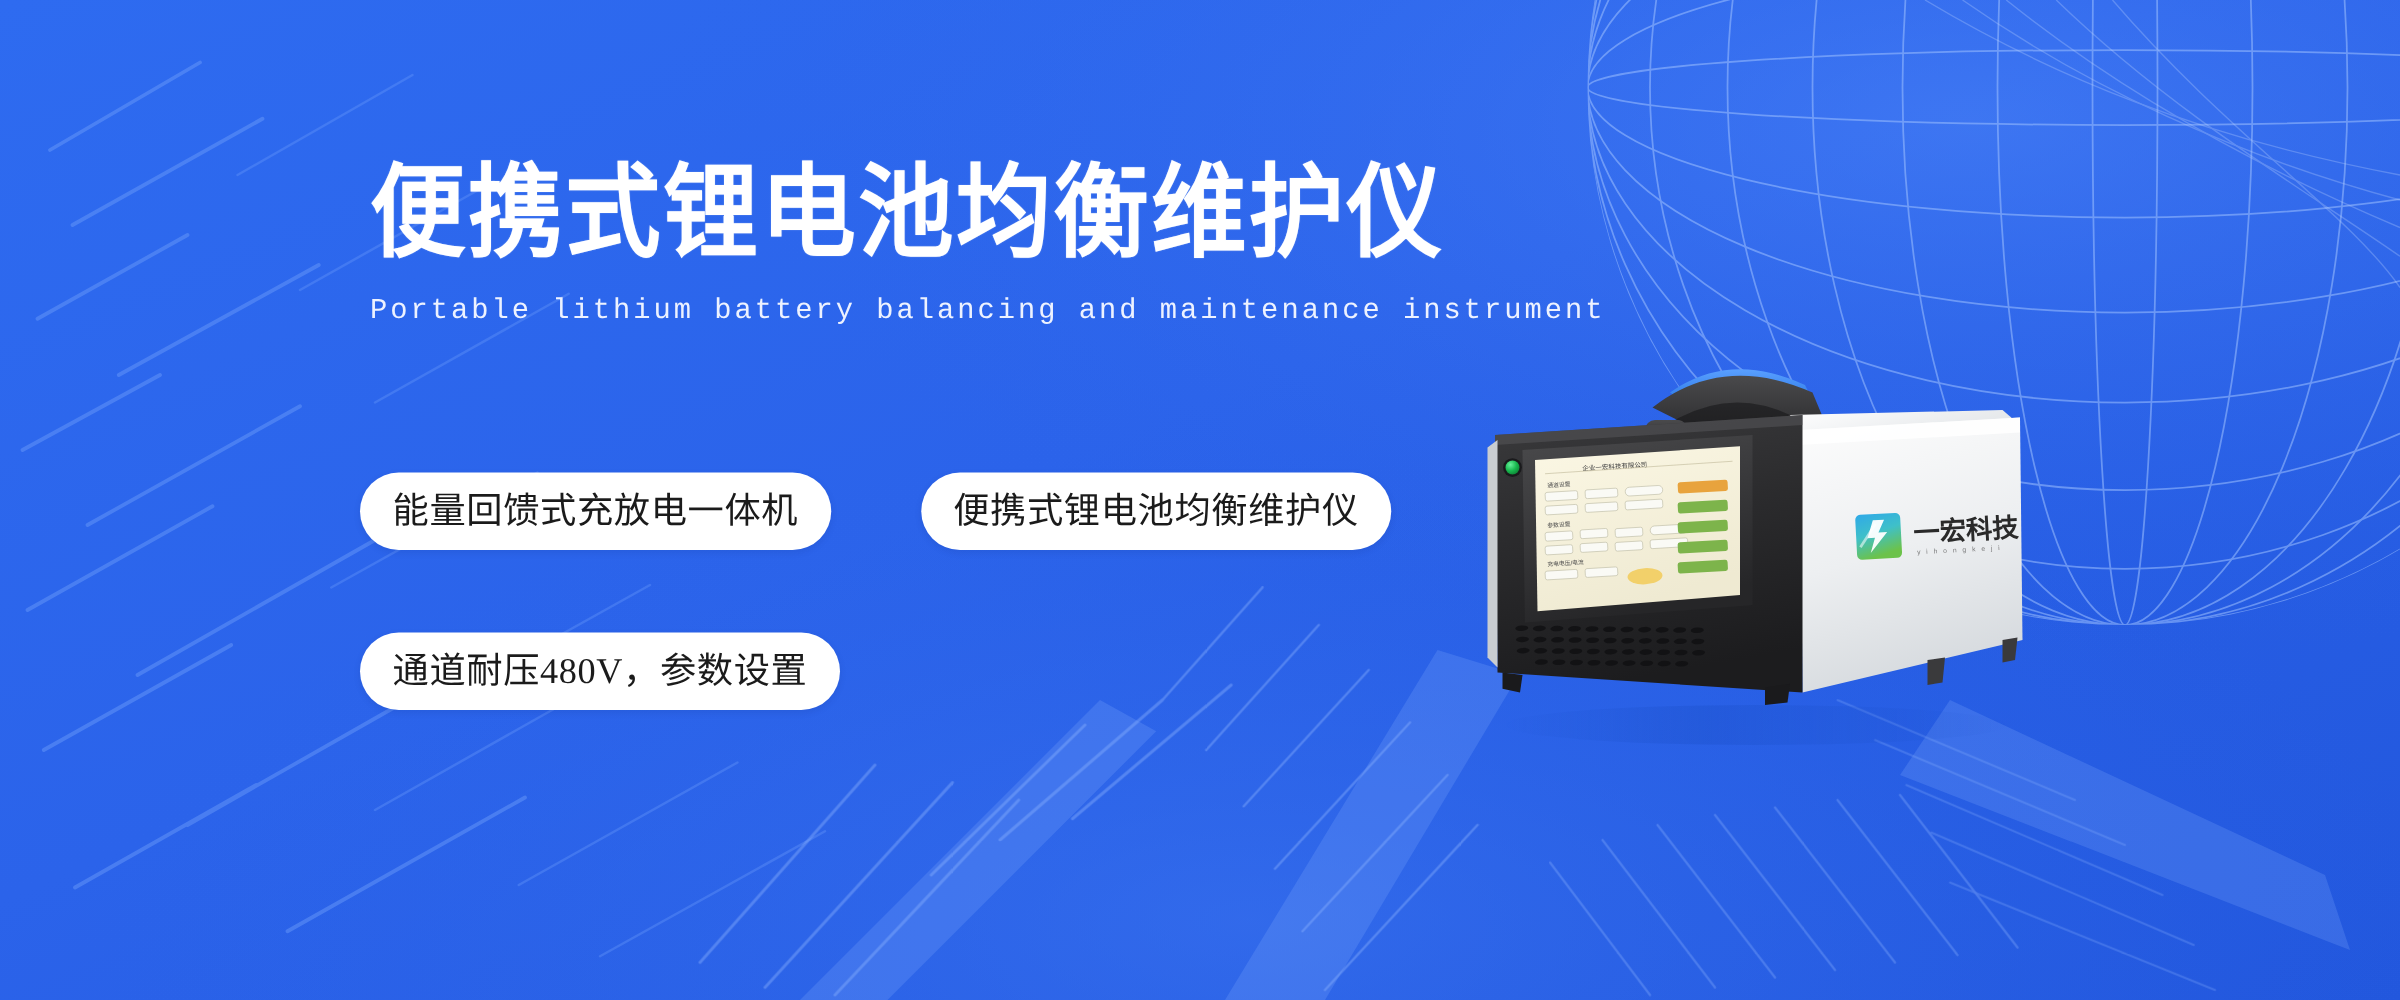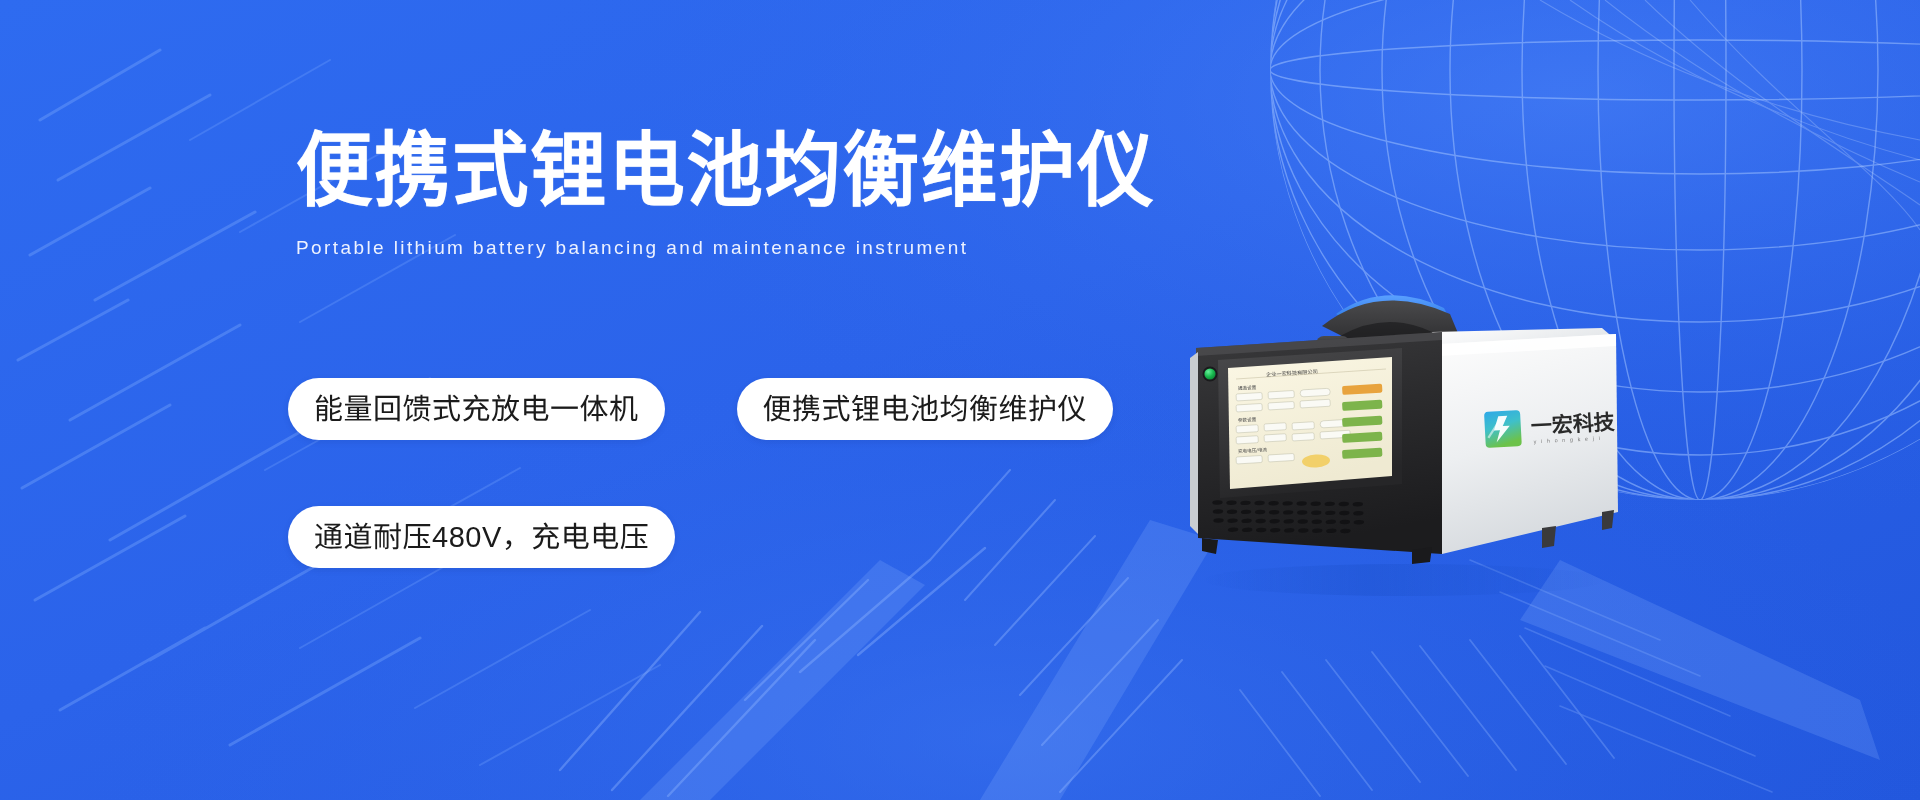--- a/index.html
+++ b/index.html
@@ -18,21 +18,21 @@
   }
 
   
   .bg-layer{ position:absolute; inset:0; pointer-events:none; }
   .bg-svg{ position:absolute; inset:0; width:1920px; height:800px; display:block; }
 
   
   .content{
     position:absolute;
     left:0; top:0;
-    width:1150px; height:800px;
+    width:1150px; height:800px;text-align:right;
   }
 
   .title-block{
     position:absolute;
     left:296px; top:128px;
     width:820px;
   }
 
   .main-title{
     font-family:"DejaVu Sans","Liberation Sans",sans-serif;
@@ -42,22 +42,22 @@
     color:#ffffff;
     letter-spacing:2px;
     white-space:nowrap;
     transform:scaleX(0.93);
     transform-origin:left center;
     text-shadow:0 0 1px rgba(255,255,255,.5);
   }
 
   .sub-title{
     margin-top:18px;
-    font-family:Liberation Sans, sans-serif;
-    font-size:19px;
+    font-family:Liberation Mono, monospace;
+    font-size:23px;
     line-height:32px;
     color:#EDF2FF;
     letter-spacing:2.4px;
     white-space:nowrap;
   }
 
   
   .pills{
     position:absolute;
     left:288px; top:378px;
@@ -75,21 +75,21 @@
     height:62px;
     padding:0 26px;
     background:#FFFFFF;
     border-radius:34px;
     color:#1B1B1B;
     font-size:29px;
     line-height:1;
     letter-spacing:.5px;
     white-space:nowrap;
     box-shadow:0 2px 6px rgba(8,30,90,.10);
-    font-family:Liberation Sans, sans-serif;
+    font-family:Liberation Serif, serif;
   }
 
   
   .device{
     position:absolute;
     left:1140px; top:262px;
     width:520px; height:340px;
   }
   .device svg{ display:block; width:520px; height:340px; }
 </style>
@@ -232,21 +232,21 @@
       <div class="main-title">便携式锂电池均衡维护仪</div>
       <div class="sub-title">Portable lithium battery balancing and maintenance instrument</div>
     </div>
 
     <div class="pills">
       <div class="pill-row">
         <div class="pill">能量回馈式充放电一体机</div>
         <div class="pill">便携式锂电池均衡维护仪</div>
       </div>
       <div class="pill-row">
-        <div class="pill">通道耐压480V，充电电压</div>
+        <div class="pill">通道耐压480V，参数设置</div>
       </div>
     </div>
 
   </div>
 
   <div class="device">
     <svg viewBox="0 0 520 340">
       <defs>
         <linearGradient id="bodyG" x1="0" y1="0" x2="0.25" y2="1">
           <stop offset="0%" stop-color="#FDFDFD"></stop>

